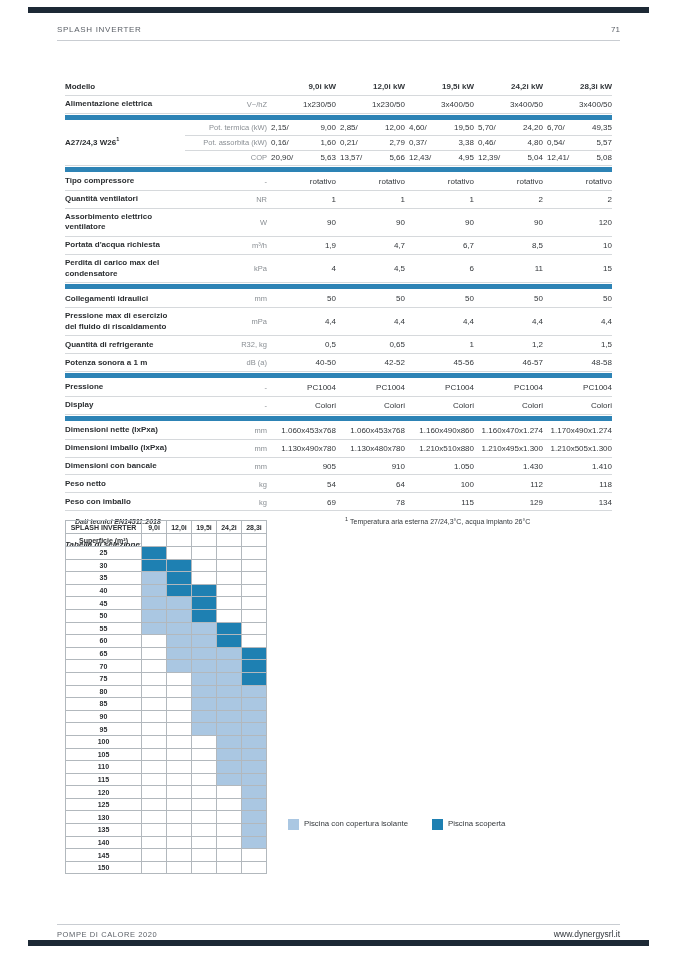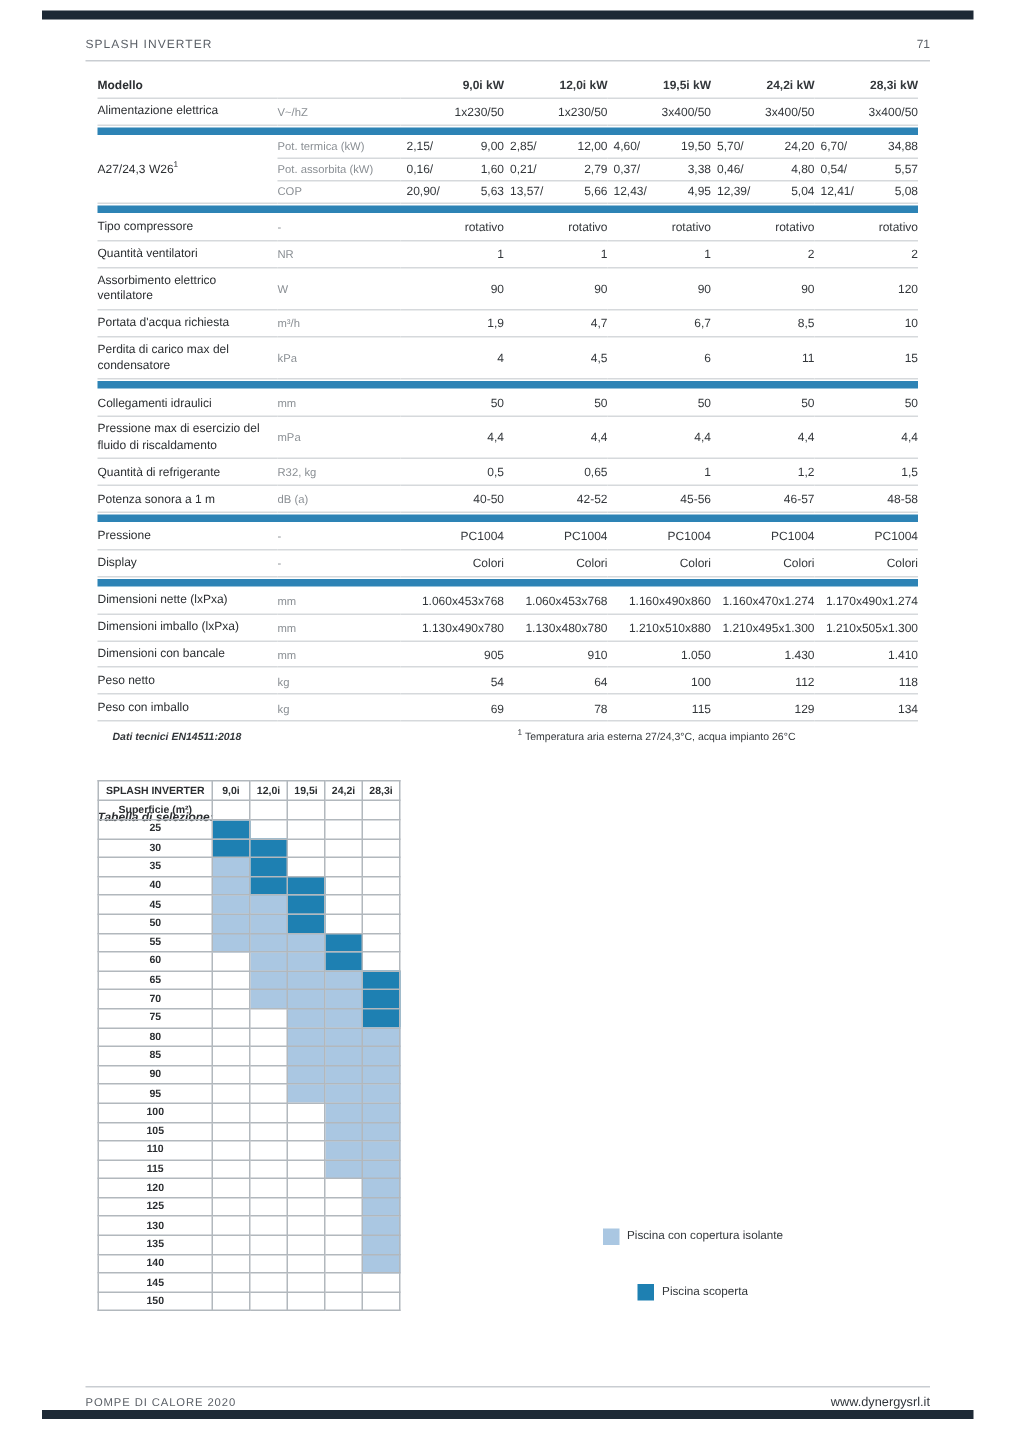--- a/index.html
+++ b/index.html
@@ -13,26 +13,26 @@
   .frame-bottom { top:940px; }
   .rule { position:absolute; left:57px; right:57px; height:1px; background:#c9cdd2; }
   .rule-header { top:40px; }
   .rule-footer { top:924px; }
   .hdr-left { position:absolute; top:25px; left:57px; font-size:8px; letter-spacing:.7px; color:#5a5f66; }
   .hdr-num  { position:absolute; top:25px; right:57px; font-size:8px; color:#5a5f66; }
   .ftr-left { position:absolute; top:930px; left:57px; font-size:7.5px; letter-spacing:.6px; color:#5a5f66; }
   .ftr-right{ position:absolute; top:929px; right:57px; font-size:8.5px; color:#2f343a; }
 
   
-  .spec-wrap { position:absolute; top:48px; left:65px; width:547px; }
+  .spec-wrap { position:absolute; top:78px; left:65px; width:547px; }
   table.spec { width:100%; border-collapse:collapse; table-layout:fixed; }
   table.spec td { font-size:8px; color:#33373b; vertical-align:middle;
                   border-bottom:1px solid #d6d9dc; padding:3.5px 0 3px; }
-  table.spec td.label { font-weight:normal; color:#2b2e31; padding-right:6px; line-height:1.3; }
-  table.spec td.unit  { color:#8a8f94; font-size:7.5px; }
+  table.spec td.label { font-weight:bold; color:#2b2e31; padding-right:6px; line-height:1.3; }
+  table.spec td.unit  { color:#8a8f94; font-size:7.5px;text-align:right; }
   table.spec td.value { text-align:right; }
   table.spec tr.models-row td { font-weight:bold; }
   table.spec tr.sub-row td { padding:2.5px 0 2.5px; }
   .split-inner { display:flex; justify-content:space-between; padding-left:4px; }
   tr.bar-row td { border-bottom:none; padding:0; }
   tr.bar-row .bar { height:5px; background:var(--accent,#2d83b5); margin:1px 0; }
   sup { font-size:5.5px; vertical-align:super; line-height:0; }
 
   .note-row { position:relative; margin-top:7px; height:12px; font-size:7px; color:#33373b; }
   .note-left { position:absolute; left:10px; top:0; font-style:italic; font-weight:bold; }
@@ -44,21 +44,21 @@
   table.sel { position:absolute; top:520px; left:65px; border-collapse:collapse; }
   table.sel td { border:1px solid #b2b8bd; font-size:7px; color:#2b2e31; text-align:center; padding:0; }
   table.sel .sel-head td, table.sel .sel-sub td { height:13px; font-weight:bold; }
   table.sel .sel-row td { height:12.6px; }
   td.covered   { background:var(--covered,#aac7e2); }
   td.uncovered { background:var(--uncovered,#1e80b2); }
 
   
   .info-block { position:absolute; top:810px; left:288px; width:348px; font-size:7.8px;
                 color:#33373b; line-height:1.65; }
-  .legend { display:flex; gap:24px; margin-top:8px; align-items:center;flex-direction:column; }
+  .legend { display:flex; gap:24px; margin-top:8px; align-items:center; }
   .legend-item { display:flex; align-items:center; gap:5px; }
   .swatch { width:11px; height:11px; flex:0 0 auto; }
   .swatch.covered { background:var(--covered,#aac7e2); }
   .swatch.uncovered { background:var(--uncovered,#1e80b2); }
 </style>
 </head>
 <body>
 
 <div class="page">
 
@@ -126,21 +126,21 @@
             </td>
             <td class="value">
               <div class="split-inner">
                 <span>5,70/</span>
                 <span>24,20</span>
               </div>
             </td>
             <td class="value">
               <div class="split-inner">
                 <span>6,70/</span>
-                <span>34,88</span>
+                <span>49,35</span>
               </div>
             </td>
           </tr>
           <tr class="sub-row">
             <td class="unit">Pot. assorbita (kW)</td>
             <td class="value">
               <div class="split-inner">
                 <span>0,16/</span>
                 <span>1,60</span>
               </div>

